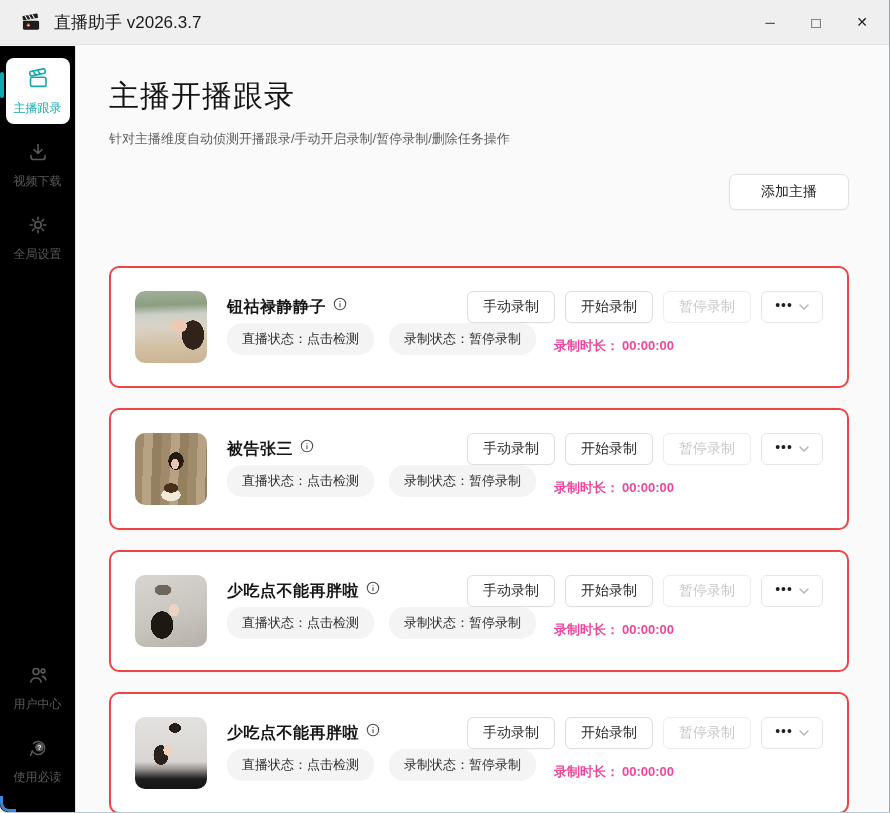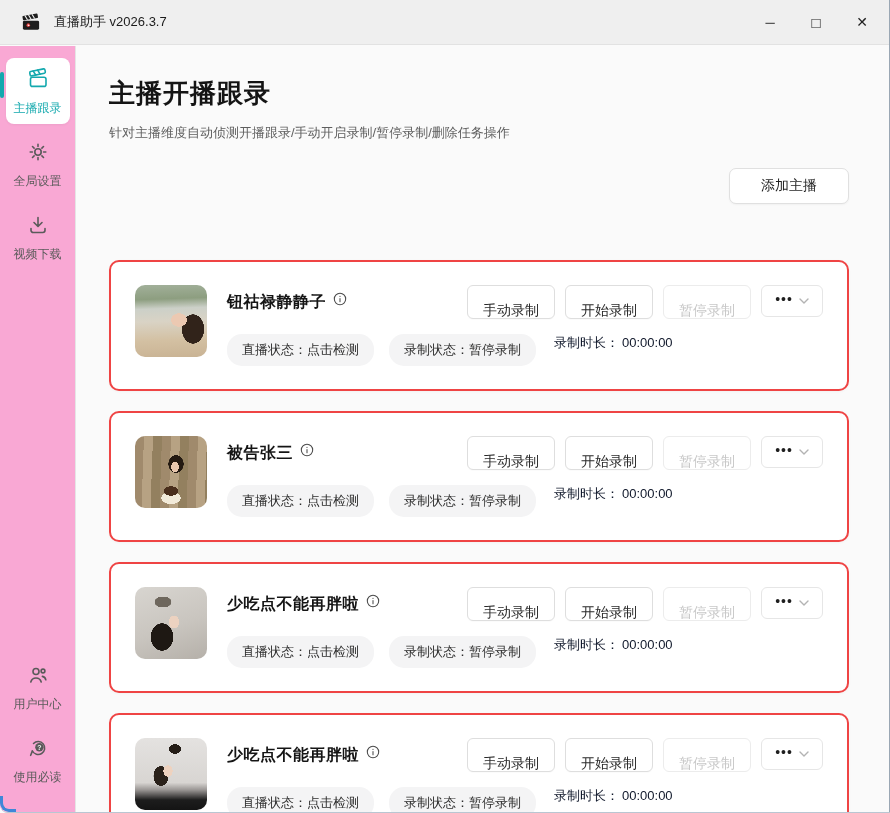--- a/index.html
+++ b/index.html
@@ -9,78 +9,78 @@
             border-right:1px solid #9aa7b4; border-bottom:1px solid #b9c6d2;
             border-bottom-left-radius:8px; }
   .corner-accent { position:absolute; left:0; bottom:0; width:16px; height:16px;
             border-left:3px solid #3f87d8; border-bottom:3px solid #3f87d8;
             border-bottom-left-radius:9px; pointer-events:none; z-index:50; }
 
   
   .titlebar { height:45px; background:#efefef; border-bottom:1px solid #e2e2e2;
               display:flex; align-items:center; }
   .app-logo { margin-left:20px; width:22px; height:18px; display:flex; }
-  .titlebar-title { margin-left:12px; font-size:13px; color:#1b1b1b; }
+  .titlebar-title { margin-left:12px; font-size:17px; color:#1b1b1b; }
   .win-controls { margin-left:auto; display:flex; height:100%; }
   .win-btn { width:46px; height:100%; display:flex; align-items:center; justify-content:center;
              font-size:13px; color:#202020; cursor:default; }
   .win-btn.max { font-size:15px; }
   .win-btn.close { font-size:14px; margin-right:4px; }
 
   
-  .sidebar { position:absolute; top:46px; left:0; bottom:0; width:76px; background:#f9a8d4;
+  .sidebar { position:absolute; top:46px; left:0; bottom:0; width:76px; background:#000000;
              border-right:1px solid #e5e5e5; display:flex; flex-direction:column;
              align-items:center; padding:12px 0 12px 0; }
   .side-item { position:relative; width:64px; padding:9px 2px 7px 2px; margin-bottom:7px;
                display:flex; flex-direction:column; align-items:center; gap:5px;
                color:#5a5a5a; border-radius:8px; cursor:pointer; }
   .side-item .lbl { font-size:12px; letter-spacing:0; white-space:nowrap; }
   .side-item svg { width:24px; height:24px; }
   .side-item.active { background:#ffffff; color:#14a9ae; box-shadow:0 1px 3px rgba(0,0,0,.05); }
   .side-item.active::before { content:""; position:absolute; left:-6px; top:14px; width:4px;
                height:26px; border-radius:3px; background:#14a9ae; }
   .side-spacer { flex:1; }
 
   
   .main { position:absolute; top:46px; left:77px; right:0; bottom:0; background:#fafafa;
           padding:30px 40px 0 32px; overflow:hidden; }
-  .page-title { font-size:26px; font-weight:700; color:#141414; letter-spacing:1px; }
+  .page-title { font-size:30px; font-weight:400; color:#141414; letter-spacing:1px; }
   .page-subtitle { margin-top:13px; font-size:13px; color:#5e5e5e; }
   .toolbar-row { margin-top:26px; display:flex; justify-content:flex-end; }
   .add-btn { width:120px; height:36px; background:#fff; border:1px solid #e0e0e0;
              border-radius:7px; font-size:14px; color:#1f1f1f; cursor:pointer;
              box-shadow:0 1px 2px rgba(0,0,0,.04);
              font-family:inherit; }
 
   
   .card-list { margin-top:56px; }
   .card { background:#fff; border:2px solid #ef4444; border-radius:10px;
           box-shadow:0 1px 3px rgba(0,0,0,.03); padding:23px 24px; margin-bottom:20px;
           display:flex; align-items:flex-start; }
   .avatar { width:72px; height:72px; border-radius:10px; flex:0 0 auto; margin-right:20px; }
   .card-body { flex:1; min-width:0; }
   .card-row1 { display:flex; align-items:center; }
   .streamer-name { font-size:16px; font-weight:700; color:#151515; letter-spacing:.5px; }
   .info-ico { margin-left:7px; margin-top:-6px; width:14px; height:14px; cursor:pointer; }
   .btn-group { margin-left:auto; display:flex; gap:10px; }
-  .c-btn { height:32px; padding:16px 15px; background:#fff; border:1px solid #dedede;
+  .c-btn { height:32px; padding:0 15px; background:#fff; border:1px solid #dedede;
            border-radius:6px; font-size:14px; color:#2a2a2a; cursor:pointer;
            box-shadow:0 1px 1px rgba(0,0,0,.02); white-space:nowrap;
            font-family:inherit; }
   .c-btn.disabled { color:#c8c8c8; border-color:#ececec; box-shadow:none; cursor:default; }
   .more-btn { height:32px; width:62px; background:#fff; border:1px solid #e6e6e6;
               border-radius:6px; display:flex; align-items:center; justify-content:center;
               gap:6px; cursor:pointer; }
   .more-dots { font-size:14px; color:#1f1f1f; letter-spacing:1px; line-height:1;
                transform:translateY(-2px); }
   .more-btn svg { width:10px; height:6px; }
-  .card-row2 { margin-top:15px; display:flex; align-items:flex-start; }
+  .card-row2 { display:flex; align-items:flex-end; }
   .pill { background:#f4f4f5; border-radius:15px; padding:7px 15px; font-size:13px;
           color:#2d2d2d; margin-right:15px; cursor:pointer; white-space:nowrap; }
-  .duration { font-size:13px; color:#0f172a; margin-left:3px; white-space:nowrap; }
+  .duration { font-size:13px; color:#ec4899; margin-left:3px; white-space:nowrap;font-weight:bold; }
   .duration .dur-val { margin-left:3px; }
 
   
   .avatar.a0 { background:
     radial-gradient(13px 11px at 44px 35px, #ecc9b2 0 60%, rgba(0,0,0,0) 61%),
     radial-gradient(19px 25px at 58px 44px, #31231a 0 58%, rgba(0,0,0,0) 59%),
     linear-gradient(178deg, #a2b09a 0%, #8d9e80 20%, #ccd0c8 33%, #d9d3c5 50%, #d3c0a2 76%, #c9b394 100%); }
   .avatar.a1 { background:
     radial-gradient(7px 9px at 40px 31px, #e8c7ae 0 55%, rgba(0,0,0,0) 56%),
     radial-gradient(12px 8px at 36px 55px, #4a2e1c 0 58%, rgba(0,0,0,0) 59%),
@@ -132,35 +132,35 @@
               <rect x="4.2" y="4.6" width="15.5" height="4.4" rx="1.2"></rect>
             <path d="M8 4.6 l1.6 4.4 M12.5 4.6 l1.6 4.4"></path>
             </g>
           <rect x="4.5" y="10.2" width="15.5" height="9.2" rx="2"></rect>
         </svg>
       </span>
       <span class="lbl">主播跟录</span>
     </div>
     <div class="side-item">
       <span>
+        <svg viewBox="0 0 24 24" fill="none" stroke="currentColor" stroke-width="1.6" stroke-linecap="round" stroke-linejoin="round">
+          <path d="M12 4.5 v8.5 M8 9.5 l4 4 4 -4"></path>
+          <path d="M5 15.5 v1.8 a2.2 2.2 0 0 0 2.2 2.2 h9.6 a2.2 2.2 0 0 0 2.2 -2.2 v-1.8"></path>
+        </svg>
+      </span>
+      <span class="lbl">视频下载</span>
+    </div>
+    <div class="side-item">
+      <span>
         <svg viewBox="0 0 24 24" fill="none" stroke="currentColor" stroke-width="1.6" stroke-linecap="round">
           <circle cx="12" cy="12" r="3.2"></circle>
           <path d="M12 4.2 v2.2 M12 17.6 v2.2 M4.2 12 h2.2 M17.6 12 h2.2 M6.5 6.5 l1.6 1.6 M15.9 15.9 l1.6 1.6 M17.5 6.5 l-1.6 1.6 M8.1 15.9 l-1.6 1.6"></path>
         </svg>
       </span>
       <span class="lbl">全局设置</span>
-    </div>
-    <div class="side-item">
-      <span>
-        <svg viewBox="0 0 24 24" fill="none" stroke="currentColor" stroke-width="1.6" stroke-linecap="round" stroke-linejoin="round">
-          <path d="M12 4.5 v8.5 M8 9.5 l4 4 4 -4"></path>
-          <path d="M5 15.5 v1.8 a2.2 2.2 0 0 0 2.2 2.2 h9.6 a2.2 2.2 0 0 0 2.2 -2.2 v-1.8"></path>
-        </svg>
-      </span>
-      <span class="lbl">视频下载</span>
     </div>
     <div class="side-spacer"></div>
     <div class="side-item">
       <span>
         <svg viewBox="0 0 24 24" fill="none" stroke="currentColor" stroke-width="1.6" stroke-linecap="round">
           <circle cx="10" cy="8.5" r="3"></circle>
           <path d="M4.8 19 a5.4 5.4 0 0 1 10.4 0"></path>
           <circle cx="17" cy="8" r="1.9"></circle>
           <path d="M16.4 13.4 a4.4 4.4 0 0 1 3.4 3.4"></path>
         </svg>

